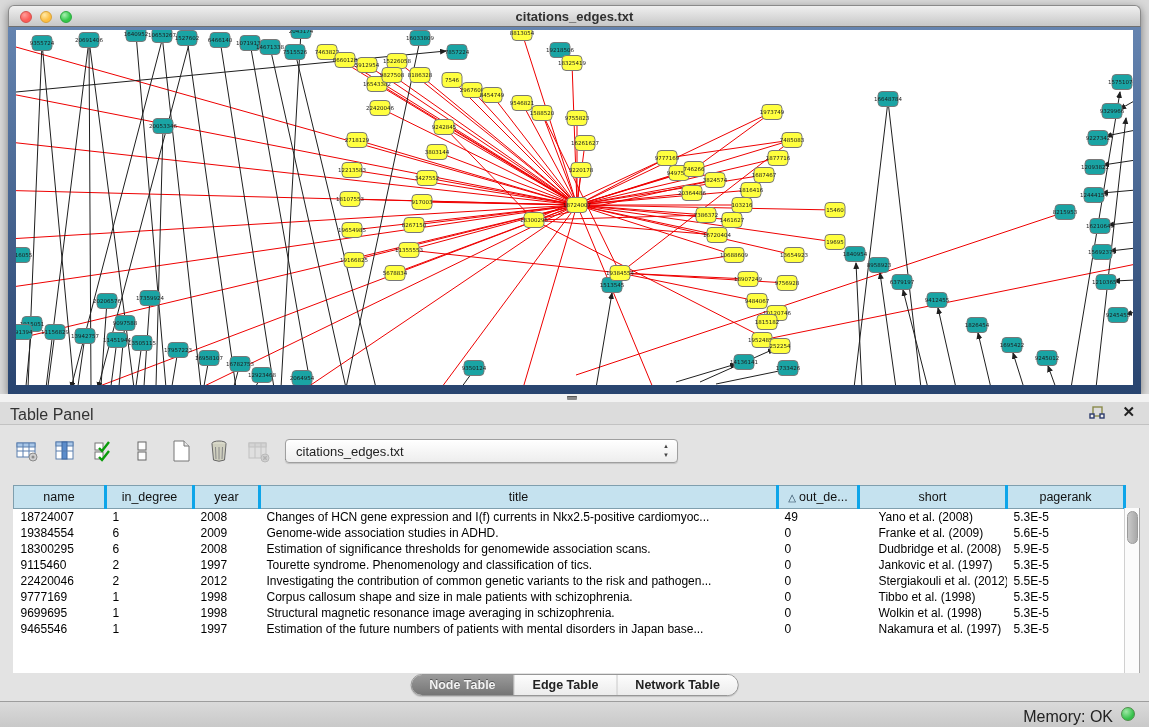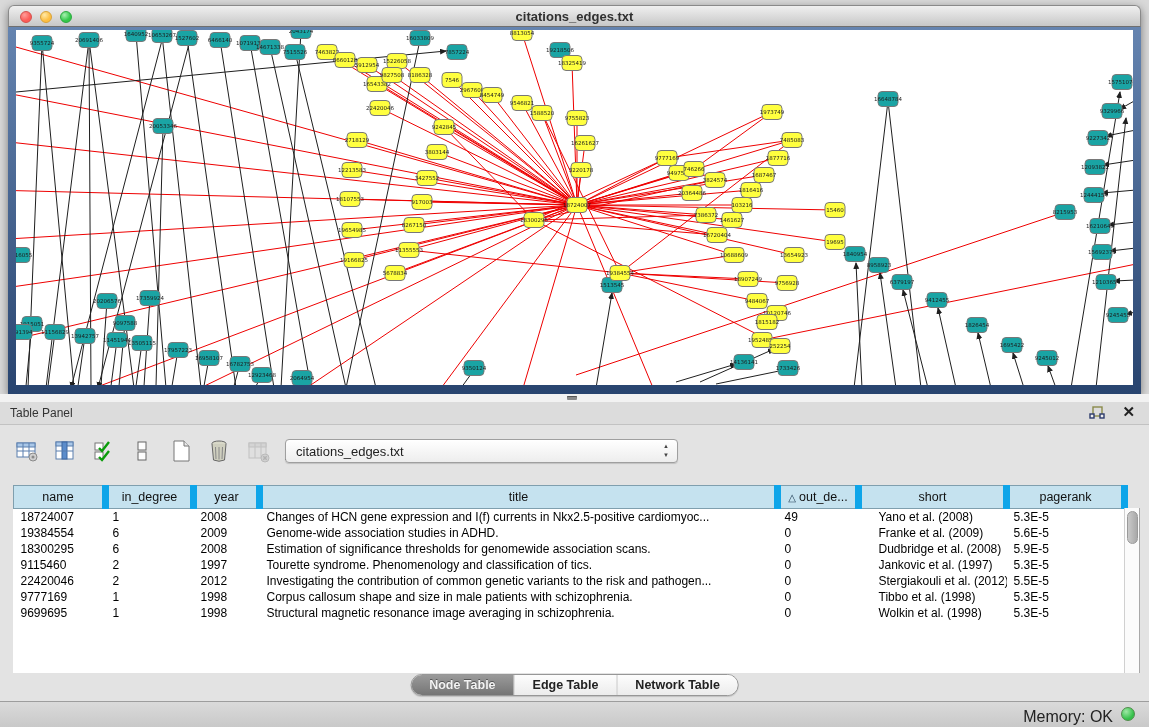--- a/index.html
+++ b/index.html
@@ -23,39 +23,39 @@
   .net-canvas { width:100%; height:100%; background:#ffffff; overflow:hidden; }
   .net-canvas svg { display:block; }
 
   
   .splitter { position:absolute; left:0; top:394px; width:1149px; height:8px; background:#f2f2f2; }
   .splitter .grip { position:absolute; left:567px; top:2px; width:10px; height:4px;
                     background:#8a8a8a; border-radius:1px; box-shadow:inset 0 1px #555; }
 
   
   .panel-header { position:absolute; left:0; top:402px; width:1149px; height:22px; background:#dcdcdc; }
-  .panel-title { position:absolute; left:10px; top:4px; font-size:12px; color:#333; }
+  .panel-title { position:absolute; left:10px; top:4px; font-size:16px; color:#333; }
   .panel-float { position:absolute; right:44px; top:3px; width:16px; height:16px; }
   .panel-close { position:absolute; right:14px; top:1px; font-size:15px; font-weight:bold; color:#222; cursor:default; }
 
   .panel-body { position:absolute; left:0; top:424px; width:1149px; height:277px;
                 background:#e3e3e3; border-top:1px solid #c2c2c2; }
 
   .toolbar { position:absolute; left:14px; top:14px; height:30px; }
   .tb-icon { display:inline-block; width:26px; height:26px; margin-right:8px; vertical-align:middle; text-align:center; }
   .fx { font-family:"Liberation Serif",serif; font-style:italic; font-weight:bold; font-size:15px; color:#222; line-height:26px; }
   .table-select { position:absolute; left:271px; top:0px; width:393px; height:24px;
                   background:linear-gradient(#ffffff,#ededed); border:1px solid #9f9f9f;
                   border-radius:4px; box-shadow:inset 0 1px #fff,0 1px 1px rgba(0,0,0,.15); }
   .table-select .val { position:absolute; left:10px; top:4px; font-size:13px; color:#222; }
   .table-select .arrows { position:absolute; right:8px; top:2px; font-size:6px; color:#444; line-height:9px; text-align:center; }
 
   .data-table-wrap { position:absolute; left:13px; top:60px; width:1111px; height:188px; background:#fff; }
   table.node-table { border-collapse:collapse; table-layout:fixed; width:1111px; font-size:12px; }
-  table.node-table th { height:23px; background:#c5e2ef; border-right:7px solid #0ea5e9;
+  table.node-table th { height:23px; background:#c5e2ef; border-right:3px solid #0ea5e9;
         border-top:1px solid #7f9fae; border-bottom:1px solid #7f9fae;
         font-weight:normal; font-size:12.5px; color:#111; text-align:center; overflow:hidden; white-space:nowrap; }
   table.node-table th:first-child { border-left:1px solid #7f9fae; }
   table.node-table td { height:16px; padding:0 0 0 7px; color:#000; white-space:nowrap; overflow:hidden; }
   table.node-table td:nth-child(6) { padding-left:20px; }
   .sort-tri { font-size:10px; color:#1c3850; margin-right:3px; }
 
   .vscroll { position:absolute; left:1124px; top:83px; width:16px; height:165px;
              background:#fbfbfb; border-left:1px solid #d0d0d0; border-right:1px solid #a8a8a8; }
   .vthumb { position:absolute; left:2px; top:3px; width:11px; height:33px; border-radius:6px;
@@ -839,20 +839,29 @@
           </tr>
           <tr>
             <td>9699695</td>
             <td>1</td>
             <td>1998</td>
             <td>Structural magnetic resonance image averaging in schizophrenia.</td>
             <td>0</td>
             <td>Wolkin et al. (1998)</td>
             <td>5.3E-5</td>
           </tr>
+          <tr>
+            <td>9465546</td>
+            <td>1</td>
+            <td>1997</td>
+            <td>Estimation of the future numbers of patients with mental disorders in Japan base...</td>
+            <td>0</td>
+            <td>Nakamura et al. (1997)</td>
+            <td>5.3E-5</td>
+          </tr>
         </tbody>
     </table>
   </div>
 
   <div class="vscroll">
     <div class="vthumb"></div>
   </div>
 
   <div class="tab-bar" id="tab-bar">
       <span class="seg-tab selected">Node Table</span>

